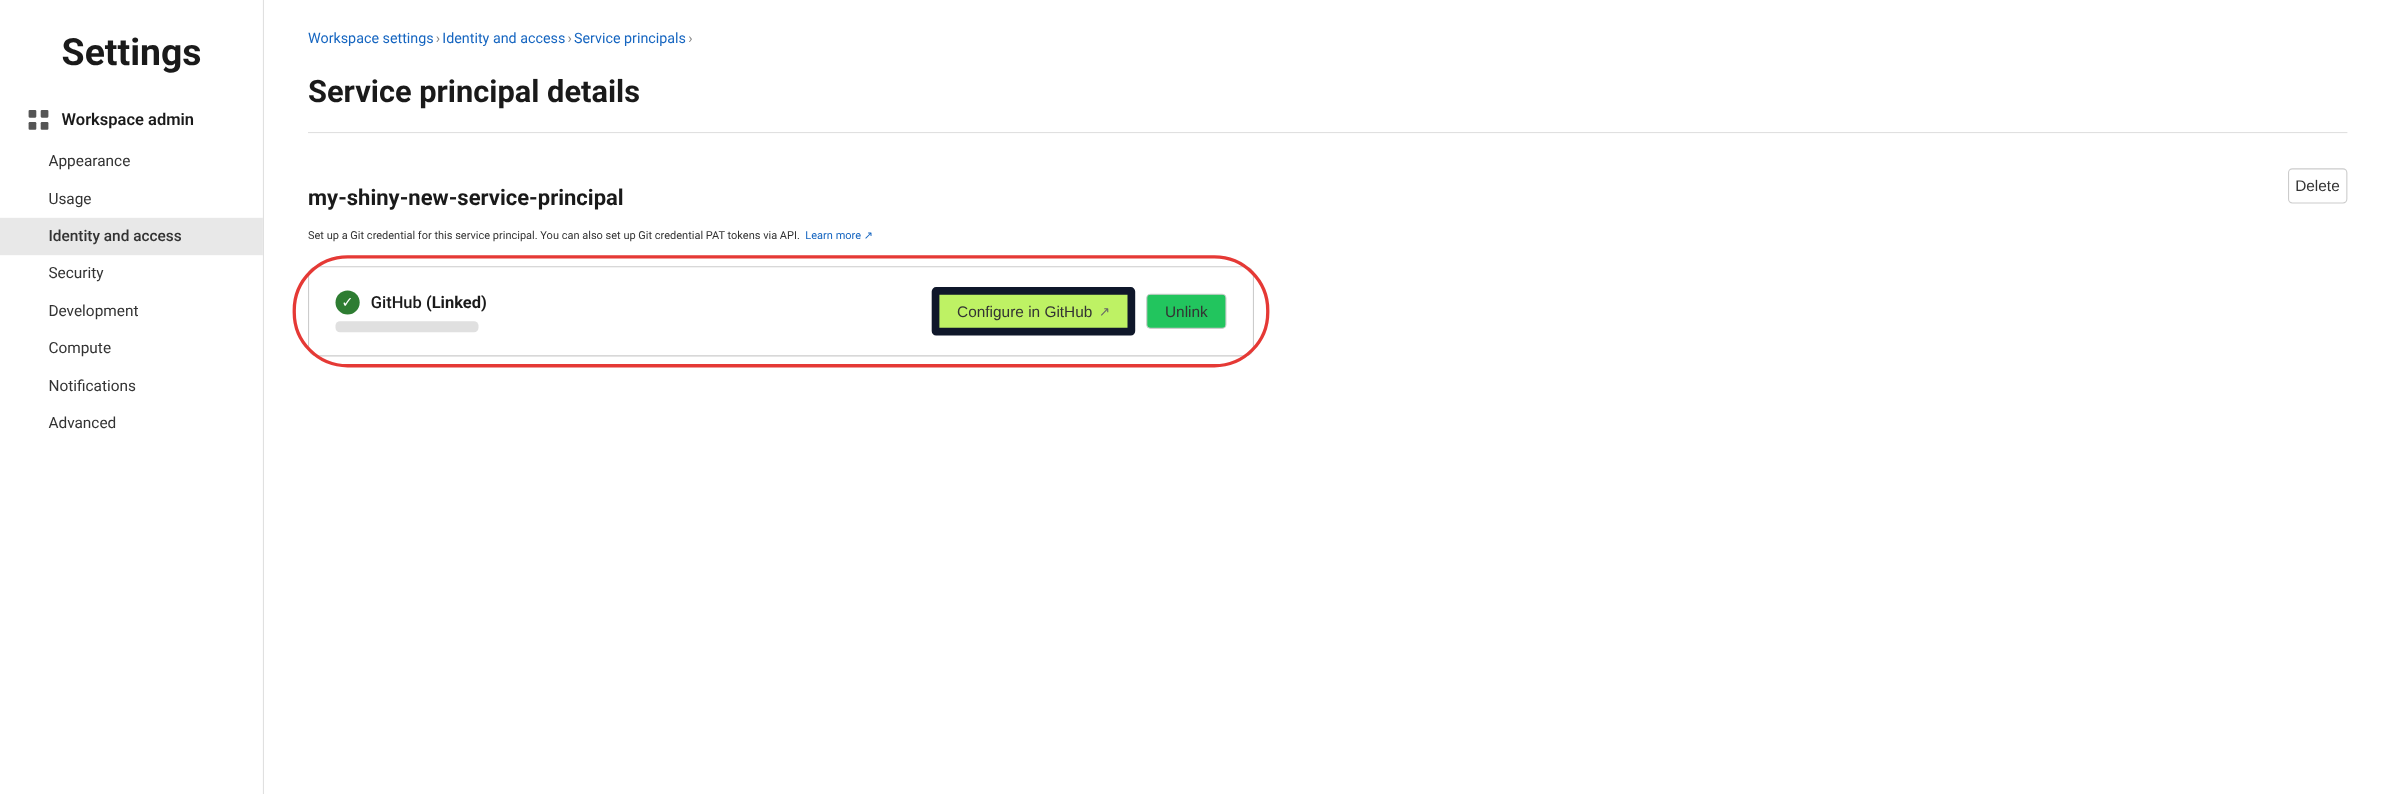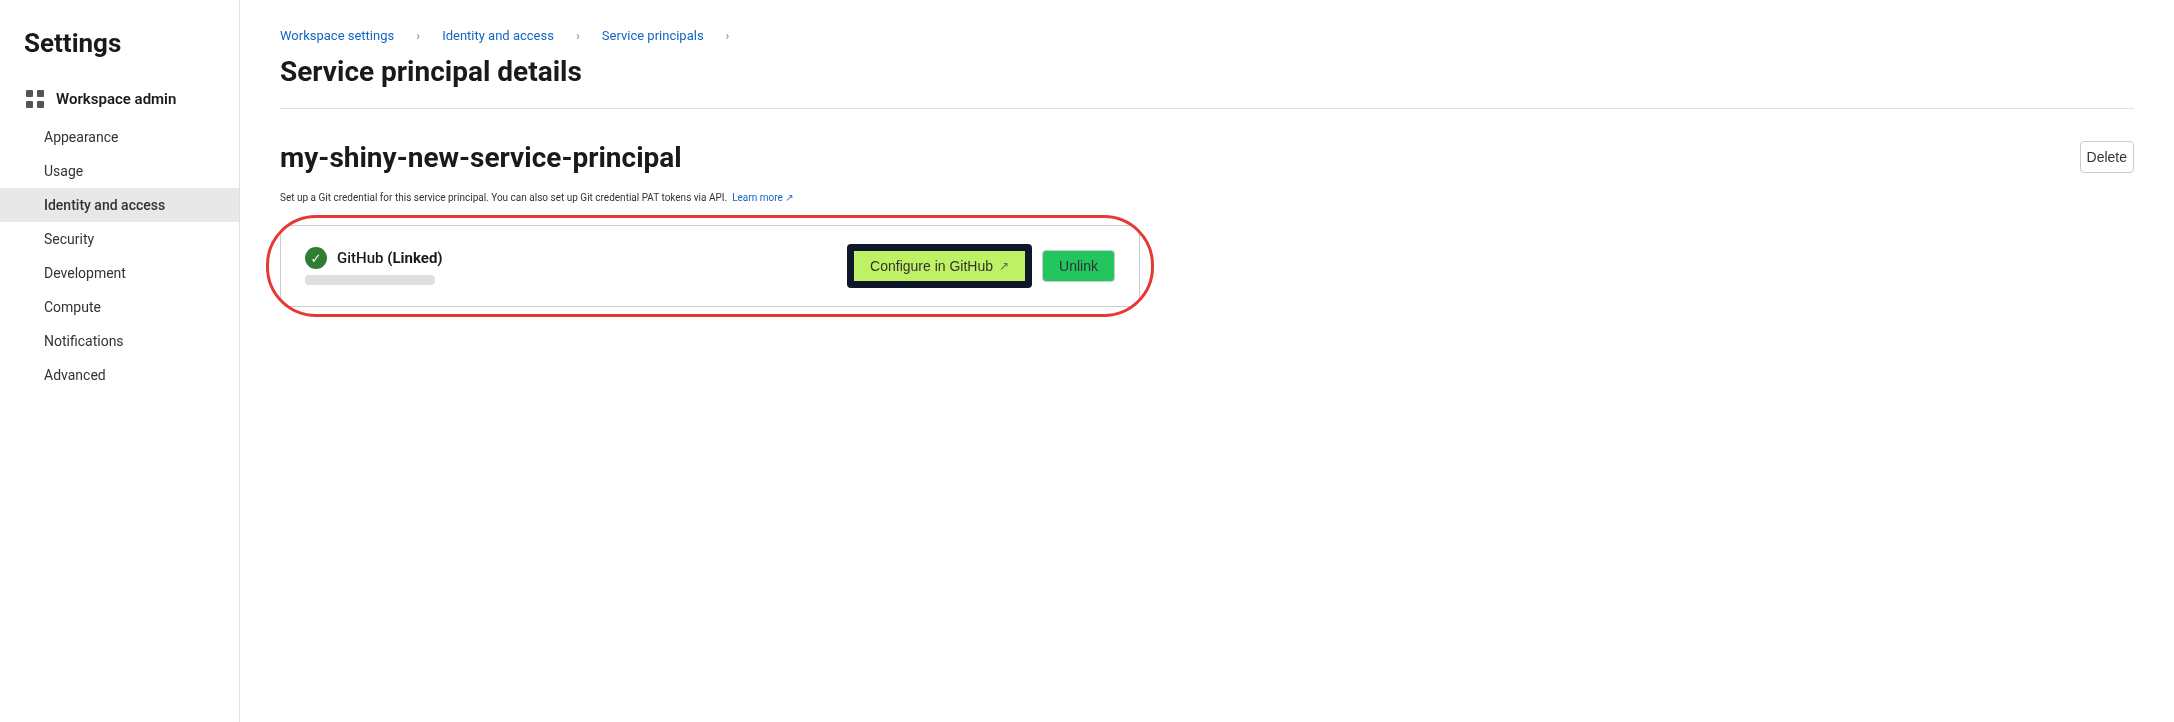--- a/index.html
+++ b/index.html
@@ -17,23 +17,24 @@
       width: 240px;
       min-width: 240px;
       border-right: 1px solid #e0e0e0;
       padding: 28px 0;
       display: flex;
       flex-direction: column;
       gap: 0;
     }
 
     .sidebar-title {
-      font-size: 26px;
+      font-size: 34px;
       font-weight: 700;
       padding: 0 24px 20px 24px;
+      margin-left: 32px;
     }
 
     .sidebar-section {
       padding: 0;
     }
 
     .sidebar-workspace-admin {
       display: flex;
       align-items: center;
       gap: 10px;
@@ -68,24 +69,24 @@
     
     .main {
       flex: 1;
       overflow-y: auto;
       padding: 28px 40px;
     }
 
     .breadcrumb {
       display: flex;
       align-items: center;
-      gap: 22px;
+      gap: 2px;
       font-size: 13px;
       color: #555;
-      margin-bottom: 12px;
+      margin-bottom: 24px;
     }
 
     .breadcrumb a {
       color: #1565c0;
       text-decoration: none;
       cursor: pointer;
     }
 
     .breadcrumb-sep {
       color: #888;
@@ -102,22 +103,23 @@
 
     .service-principal-header {
       display: flex;
       align-items: flex-start;
       justify-content: space-between;
       margin-top: 24px;
       margin-bottom: 16px;
     }
 
     .sp-name {
-      font-size: 28px;
+      font-size: 20px;
       font-weight: 700;
+      margin-top: 14px;
     }
 
     .delete-btn {
       padding: 7px 6px;
       border: 1px solid #ccc;
       border-radius: 4px;
       background: #fff;
       font-size: 14px;
       cursor: pointer;
       color: #333;

